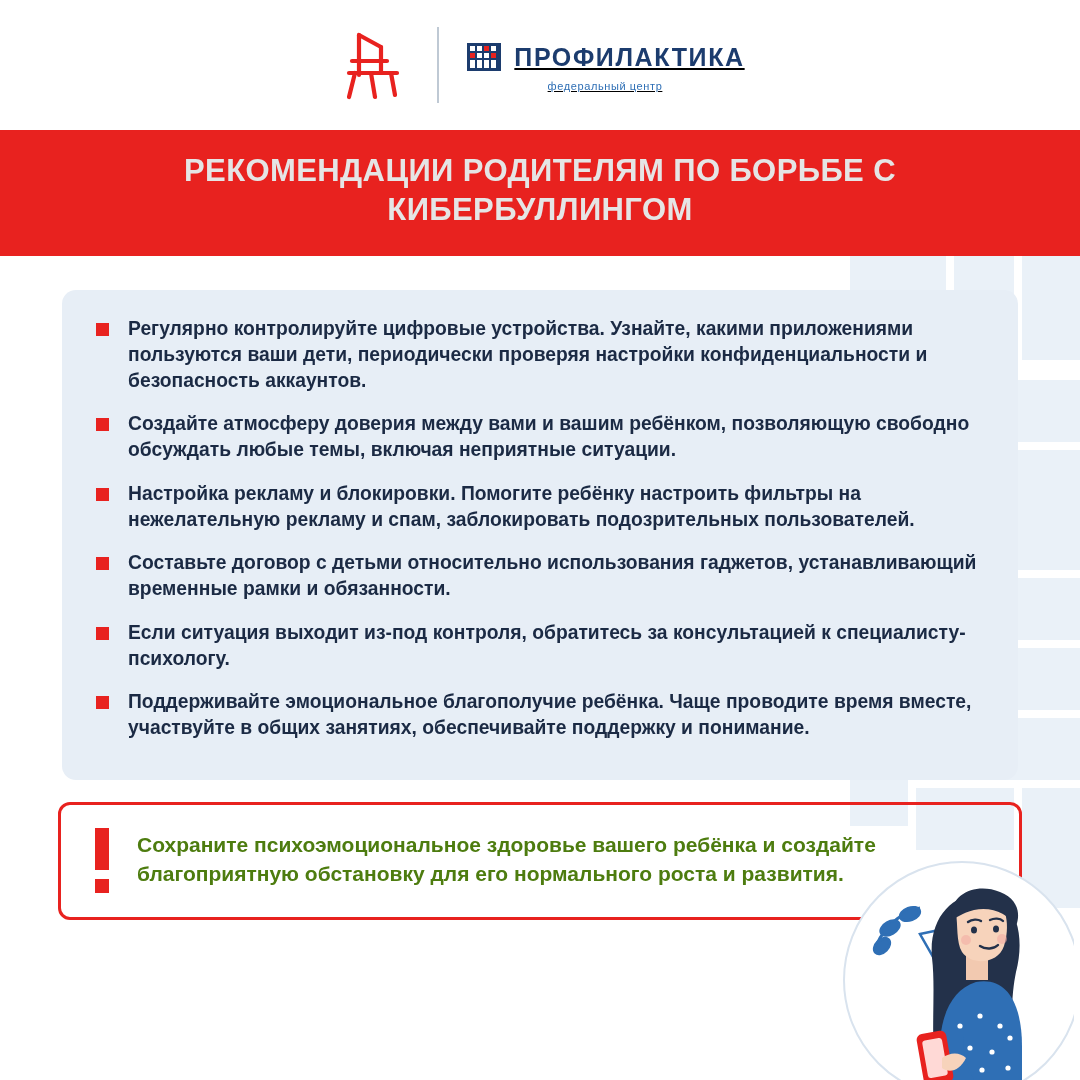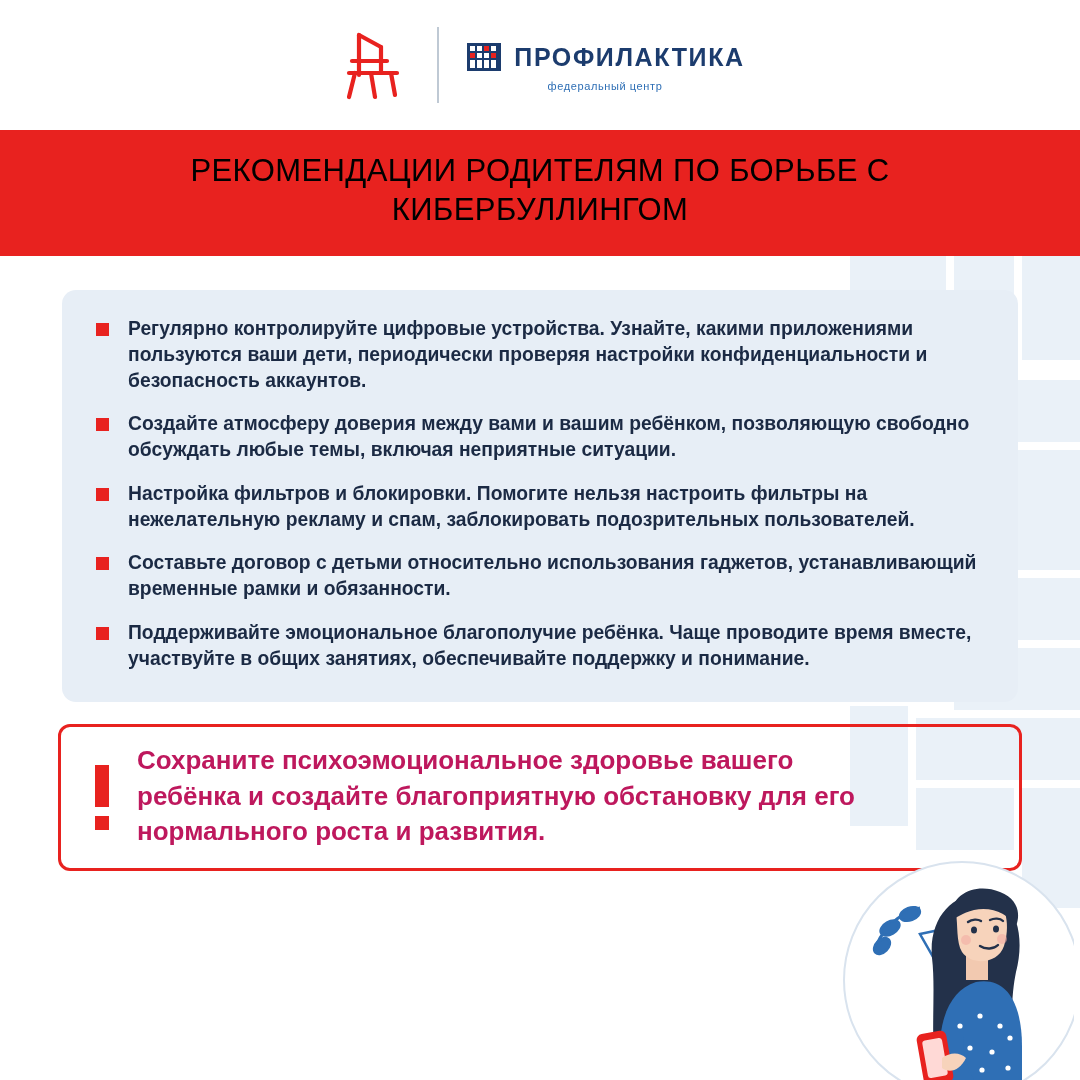--- a/index.html
+++ b/index.html
@@ -31,20 +31,21 @@
 
   
   .header {
     position: relative;
     height: 130px;
     display: flex;
     align-items: center;
     justify-content: center;
     gap: 26px;
     z-index: 3;
+    text-decoration: underline;
   }
   .chair-logo { width: 76px; height: 76px; }
   .divider-v {
     width: 2px; height: 76px;
     background: #bfc9d4;
   }
   .brand { display: flex; flex-direction: column; align-items: center; }
   .brand-top { display: flex; align-items: center; gap: 11px; }
   .brand-mark { width: 38px; height: 38px; }
   .brand-name {
@@ -62,23 +63,23 @@
 
   
   .title-band {
     position: relative;
     z-index: 3;
     background: #e8221f;
     padding: 22px 60px 26px;
     text-align: center;
   }
   .title-band h1 {
-    color: #000000;
+    color: #e5e5e5;
     font-size: 31px;
-    font-weight: normal;
+    font-weight: bold;
     line-height: 1.25;
     letter-spacing: 0.4px;
     text-transform: uppercase;
   }
 
   
   .card {
     position: relative;
     z-index: 2;
     margin: 34px 62px 0 62px;
@@ -89,21 +90,21 @@
   ul.rec-list { list-style: none; }
   ul.rec-list li {
     position: relative;
     padding-left: 38px;
     margin-bottom: 17px;
     font-size: 19.3px;
     font-weight: bold;
     line-height: 1.36;
     color: #1b2a44;
   }
-  ul.rec-list li:last-child { margin-bottom: 0; }
+  ul.rec-list li:last-child { margin-bottom: 8px; }
   ul.rec-list li::before {
     content: "";
     position: absolute;
     left: 6px; top: 7px;
     width: 13px; height: 13px;
     background: #e8221f;
   }
 
   
   .callout {
@@ -128,24 +129,24 @@
   .excl .bar {
     width: 14px; height: 42px;
     background: #e8221f;
   }
   .excl .dot {
     width: 14px; height: 14px;
     background: #e8221f;
     margin-top: 9px;
   }
   .callout-text {
-    font-size: 26px;
+    font-size: 21px;
     font-weight: bold;
     line-height: 1.37;
-    color: #be185d;
+    color: #4d7c0f;
     max-width: 740px;
   }
 
   
   .illustration {
     position: absolute;
     right: 6px; bottom: 0;
     width: 250px; height: 250px;
     z-index: 5;
   }
@@ -222,22 +223,23 @@
   </div>
 
   <div class="title-band">
     <h1>РЕКОМЕНДАЦИИ РОДИТЕЛЯМ ПО БОРЬБЕ С КИБЕРБУЛЛИНГОМ</h1>
   </div>
 
   <div class="card">
     <ul class="rec-list">
       <li>Регулярно контролируйте цифровые устройства. Узнайте, какими приложениями пользуются ваши дети, периодически проверяя настройки конфиденциальности и безопасность аккаунтов.</li>
       <li>Создайте атмосферу доверия между вами и вашим ребёнком, позволяющую свободно обсуждать любые темы, включая неприятные ситуации.</li>
-      <li>Настройка фильтров и блокировки. Помогите нельзя настроить фильтры на нежелательную рекламу и спам, заблокировать подозрительных пользователей.</li>
+      <li>Настройка рекламу и блокировки. Помогите ребёнку настроить фильтры на нежелательную рекламу и спам, заблокировать подозрительных пользователей.</li>
       <li>Составьте договор с детьми относительно использования гаджетов, устанавливающий временные рамки и обязанности.</li>
+      <li>Если ситуация выходит из-под контроля, обратитесь за консультацией к специалисту-психологу.</li>
       <li>Поддерживайте эмоциональное благополучие ребёнка. Чаще проводите время вместе, участвуйте в общих занятиях, обеспечивайте поддержку и понимание.</li>
     </ul>
   </div>
 
   <div class="callout">
     <span class="excl">
       <span class="bar"></span>
       <span class="dot"></span>
     </span>
     <span class="callout-text">Сохраните психоэмоциональное здоровье вашего ребёнка и создайте благоприятную обстановку для его нормального роста и развития.</span>

